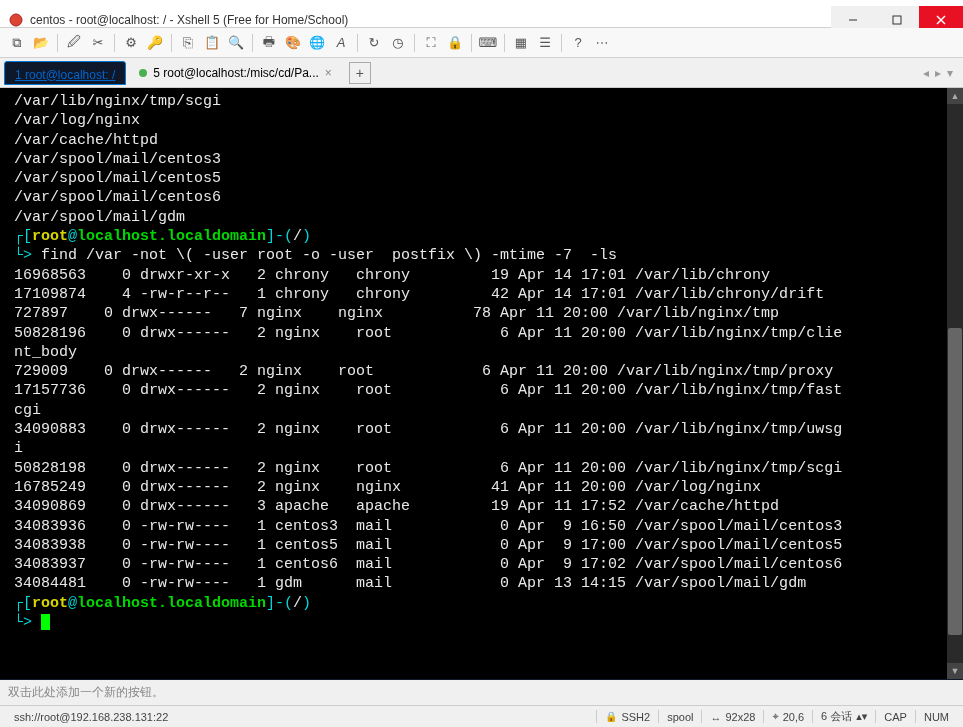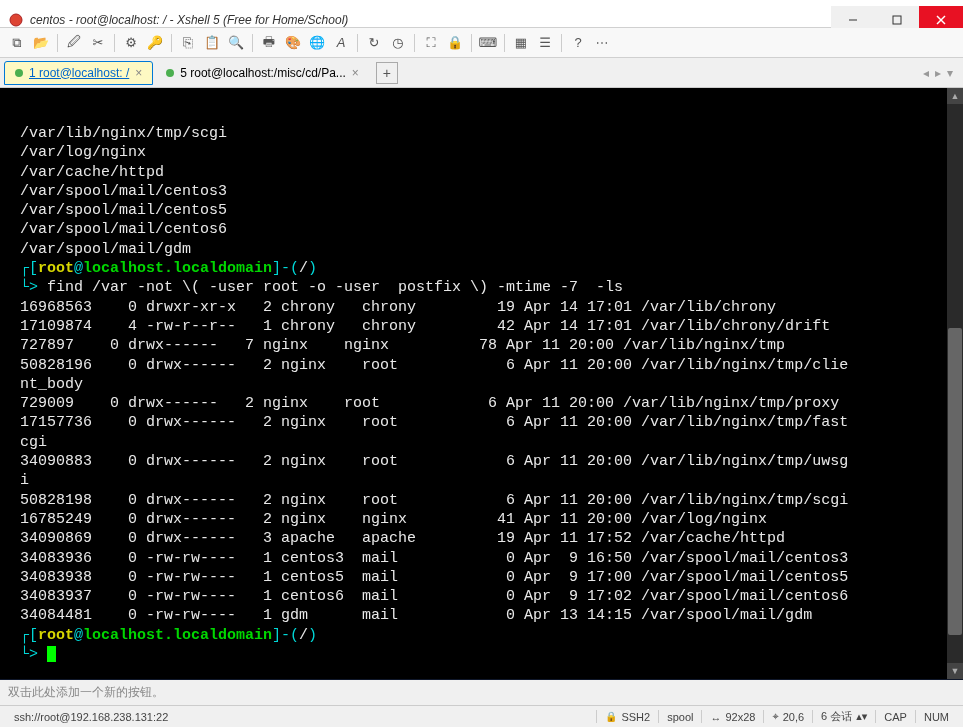--- a/index.html
+++ b/index.html
@@ -13,21 +13,20 @@
   display: flex;
   flex-direction: column;
 }
 .titlebar {
   height: 28px;
   background: #fff;
   display: flex;
   align-items: center;
   padding: 12px 0 0 8px;
   border-bottom: 1px solid #d0d0d0;
-  font-style: italic;
 }
 .titlebar .app-icon {
   width: 16px; height: 16px;
   margin-right: 6px;
   display: inline-flex; align-items: center; justify-content: center;
 }
 .titlebar .title-text { flex: 1; color: #333; font-size: 12px; }
 .win-controls { display: flex; }
 .win-btn {
   width: 44px; height: 28px;
@@ -66,23 +65,24 @@
   padding: 0 10px;
   display: flex;
   align-items: center;
   gap: 6px;
   font-size: 12px;
   border: 1px solid transparent;
   border-radius: 3px 3px 0 0;
   margin-right: 2px;
 }
 .tab.active {
-  background: #fef9c3;
+  background: #0f172a;
   border: 1px solid #0078d7;
   color: #0066cc;
+  flex-direction: column;
 }
 .tab.active .tab-text { text-decoration: underline; }
 .dot { width: 8px; height: 8px; border-radius: 50%; }
 .dot.green { background: #4caf50; }
 .tab-close { color: #888; font-size: 12px; cursor: pointer; }
 .tab-add {
   width: 22px; height: 22px;
   border: 1px solid #aaa;
   display: flex; align-items: center; justify-content: center;
   margin-left: 4px;
@@ -91,28 +91,27 @@
 }
 .tab-nav { margin-left: auto; color: #999; display: flex; gap: 6px; padding-right: 6px; }
 .terminal-wrap {
   flex: 1;
   background: #000;
   position: relative;
   display: flex;
 }
 .terminal {
   flex: 1;
-  padding: 4px 20px;
+  padding: 4px 14px;
   font-family: "Courier New", monospace;
   font-size: 15px;
   line-height: 19.3px;
   color: #d0d0d0;
   white-space: pre;
   overflow: hidden;
-  margin-top: 32px;
 }
 .scrollbar {
   width: 16px;
   background: #2a2a2a;
   display: flex;
   flex-direction: column;
 }
 .sb-btn {
   height: 16px;
   background: #444;

